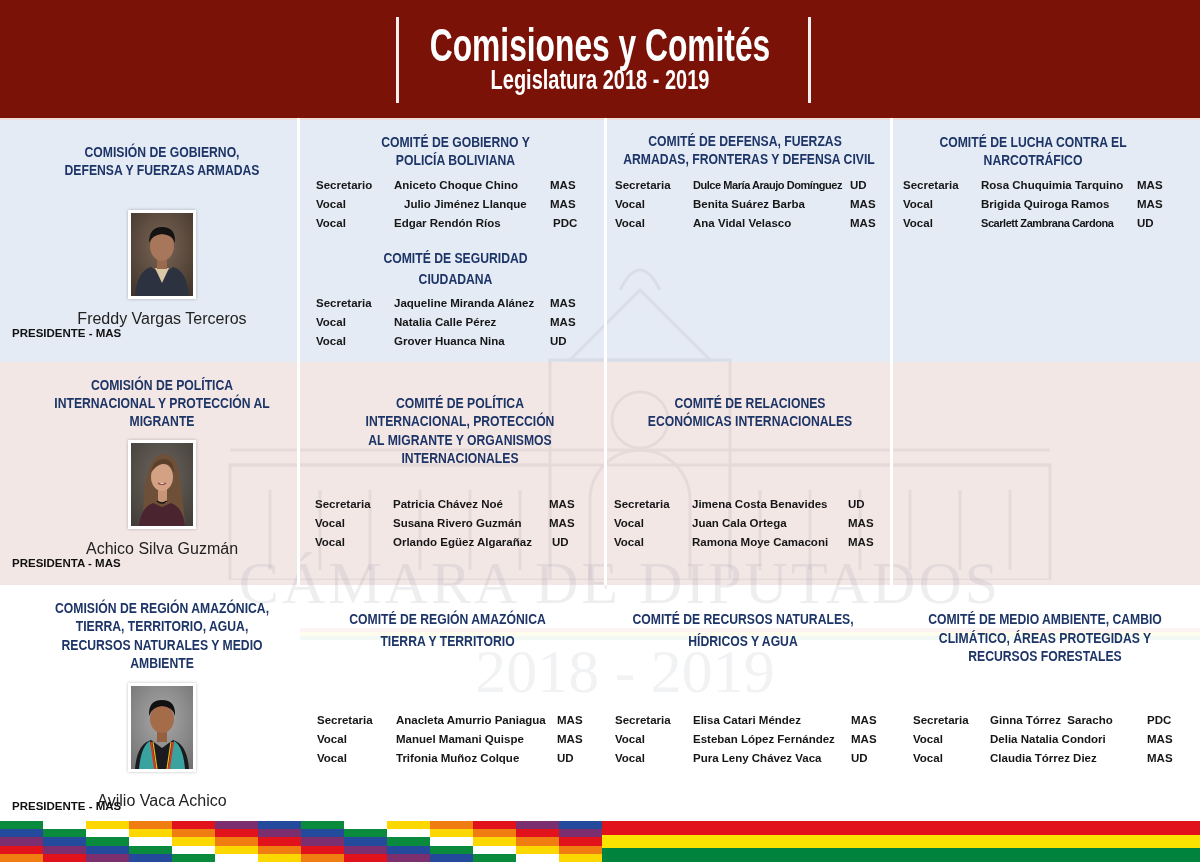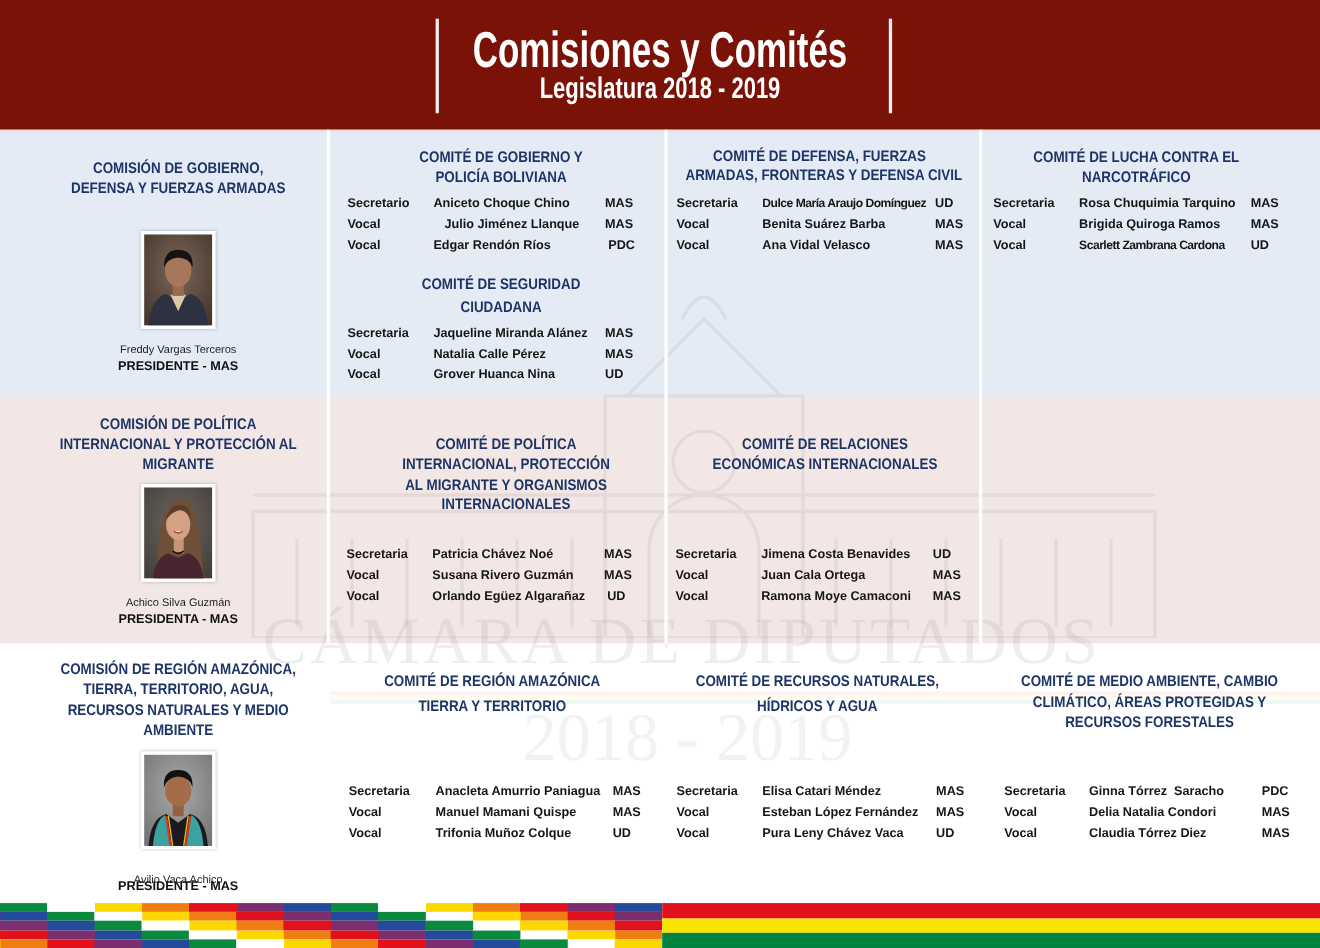--- a/index.html
+++ b/index.html
@@ -30,22 +30,22 @@
              background: linear-gradient(180deg, rgba(225,18,27,0.05) 0 33%, rgba(251,227,0,0.07) 33% 66%, rgba(0,132,61,0.05) 66% 100%); }
   .wm-building { left: 190px; top: 250px; width: 900px; height: 330px; opacity: 0.09; }
 
   
   .ttl { text-align: center; color: #1d3466; font-weight: bold; font-size: 14px;
          transform: scaleX(0.87); transform-origin: center; white-space: nowrap; }
 
   
   .photo { width: 68px; height: 89px; background: #ffffff; padding: 3px; box-shadow: 0 0 3px rgba(0,0,0,0.25); }
   .photo svg { display: block; width: 62px; height: 83px; }
-  .pname { text-align: center; font-size: 10px; line-height: 15px; color: #222; white-space: nowrap; }
-  .prole { text-align: center; font-size: 11.5px; line-height: 15px; font-weight: bold; color: #111; white-space: nowrap; }
+  .pname { text-align: center; font-size: 16px; line-height: 15px; color: #222; white-space: nowrap; }
+  .prole { text-align: left; font-size: 11.5px; line-height: 15px; font-weight: bold; color: #111; white-space: nowrap; }
 
   
   .mtable { width: 300px; }
   .mrow { position: relative; height: 19px; line-height: 19px; font-size: 11.5px; font-weight: bold; color: #161616; white-space: nowrap; }
   .mrow span { position: absolute; top: 0; }
   .mrow .role { left: 0; }
   .tight { font-size: 11px; letter-spacing: -0.45px; }
 
   
   .wiphala { left: 0; top: 821px; width: 602px; height: 41px; overflow: hidden; }

